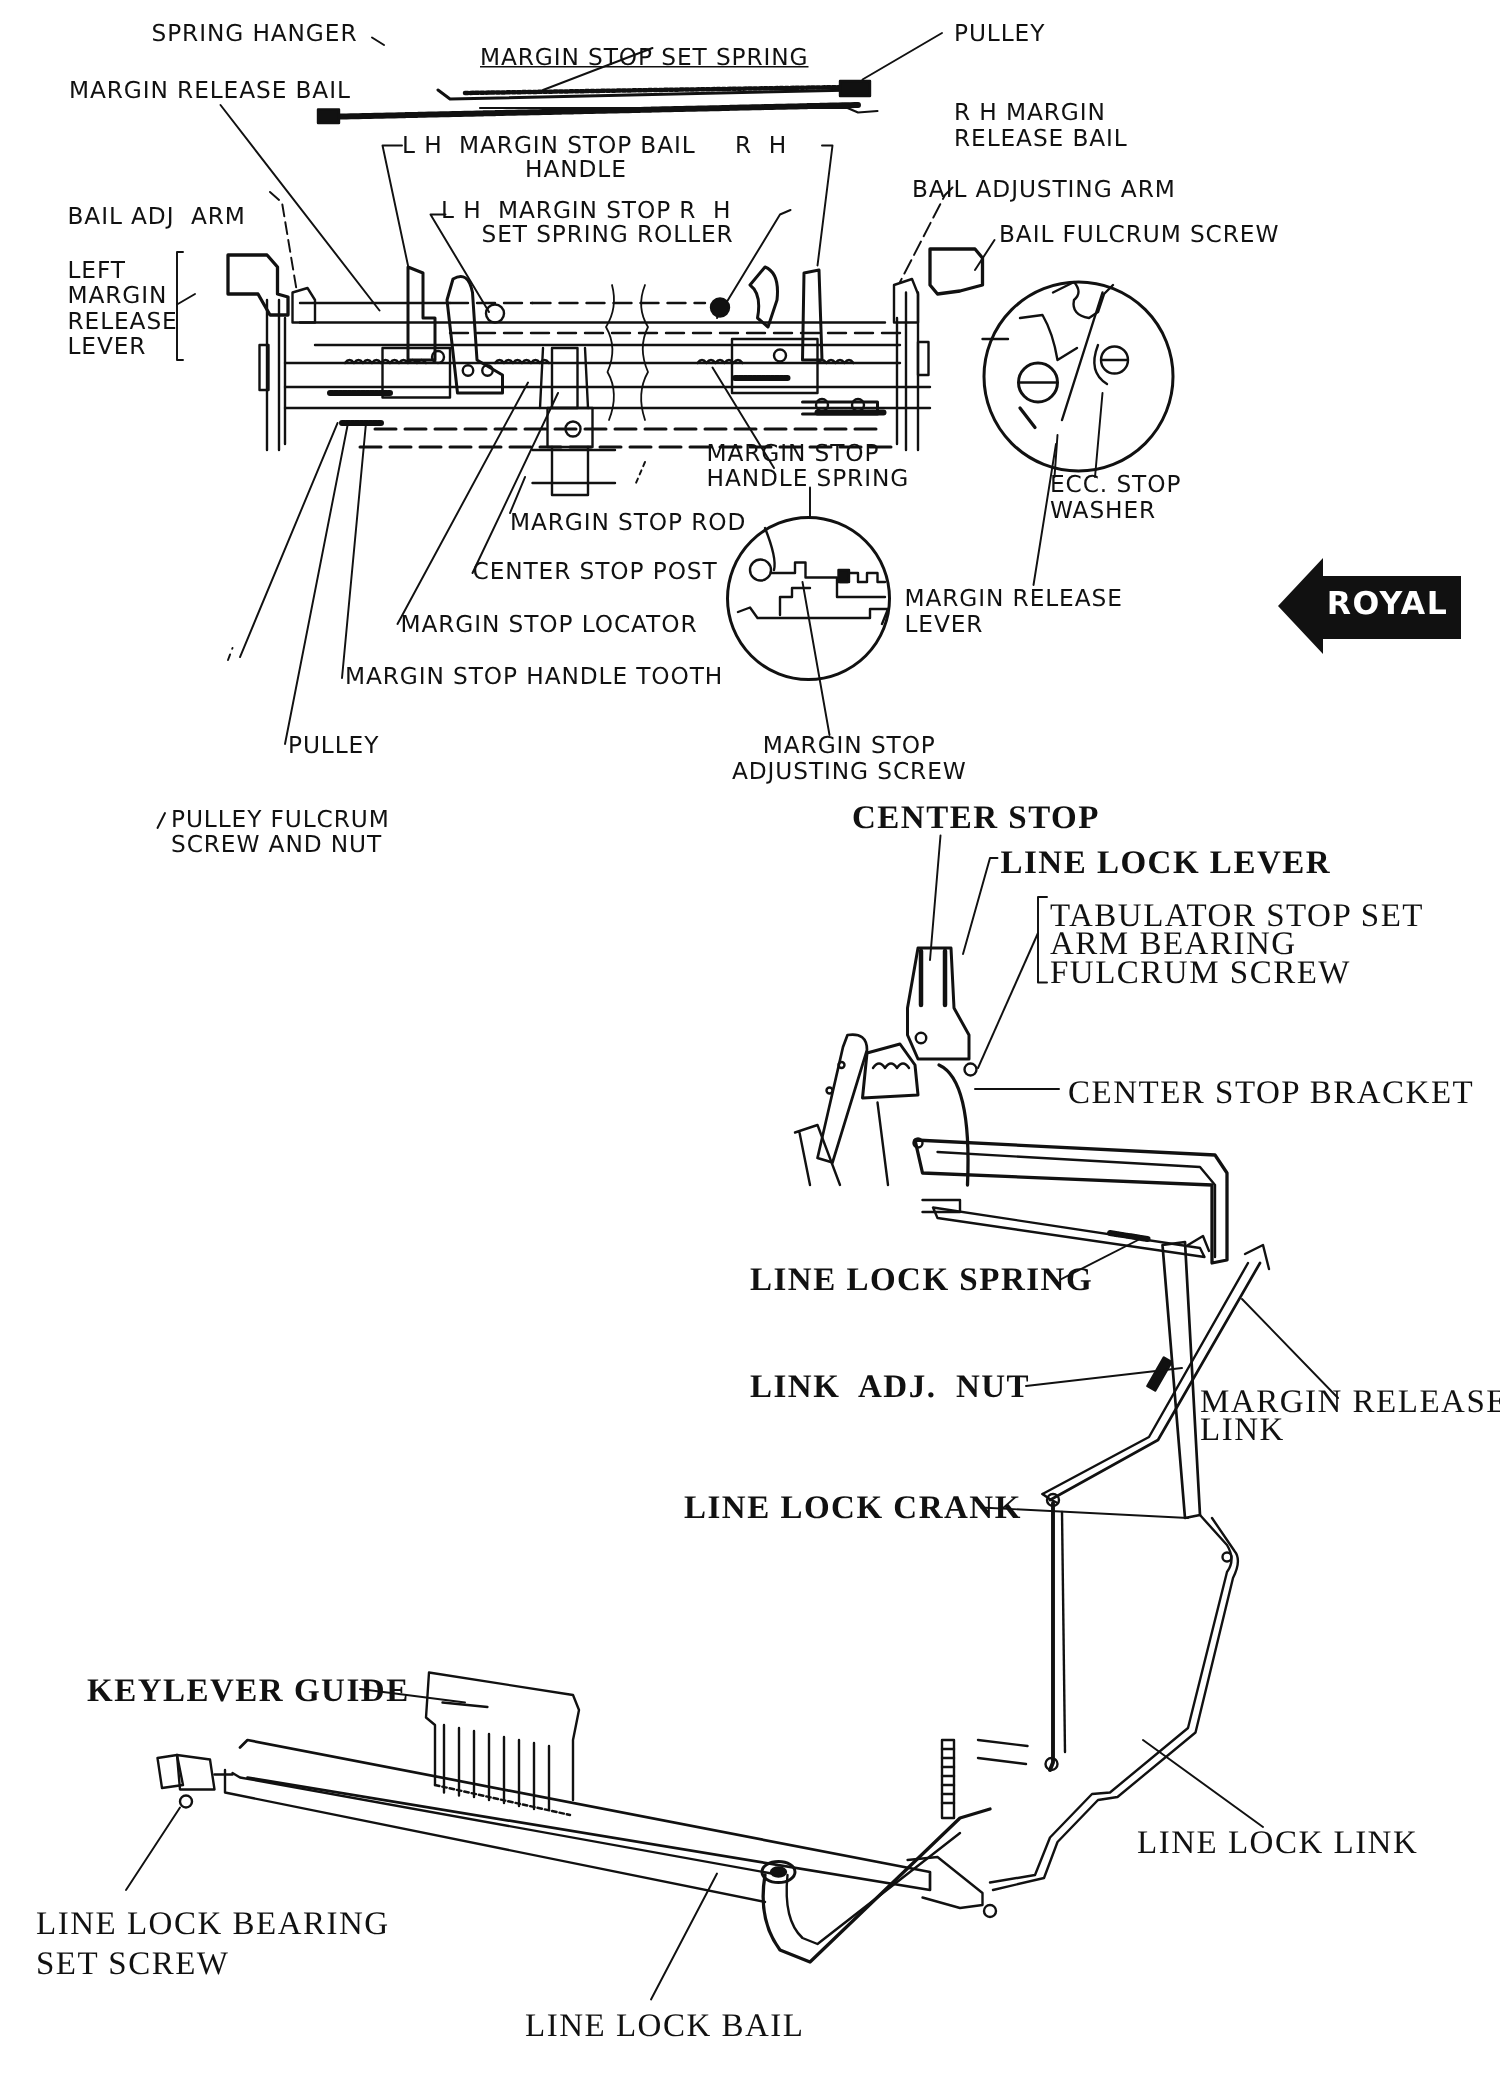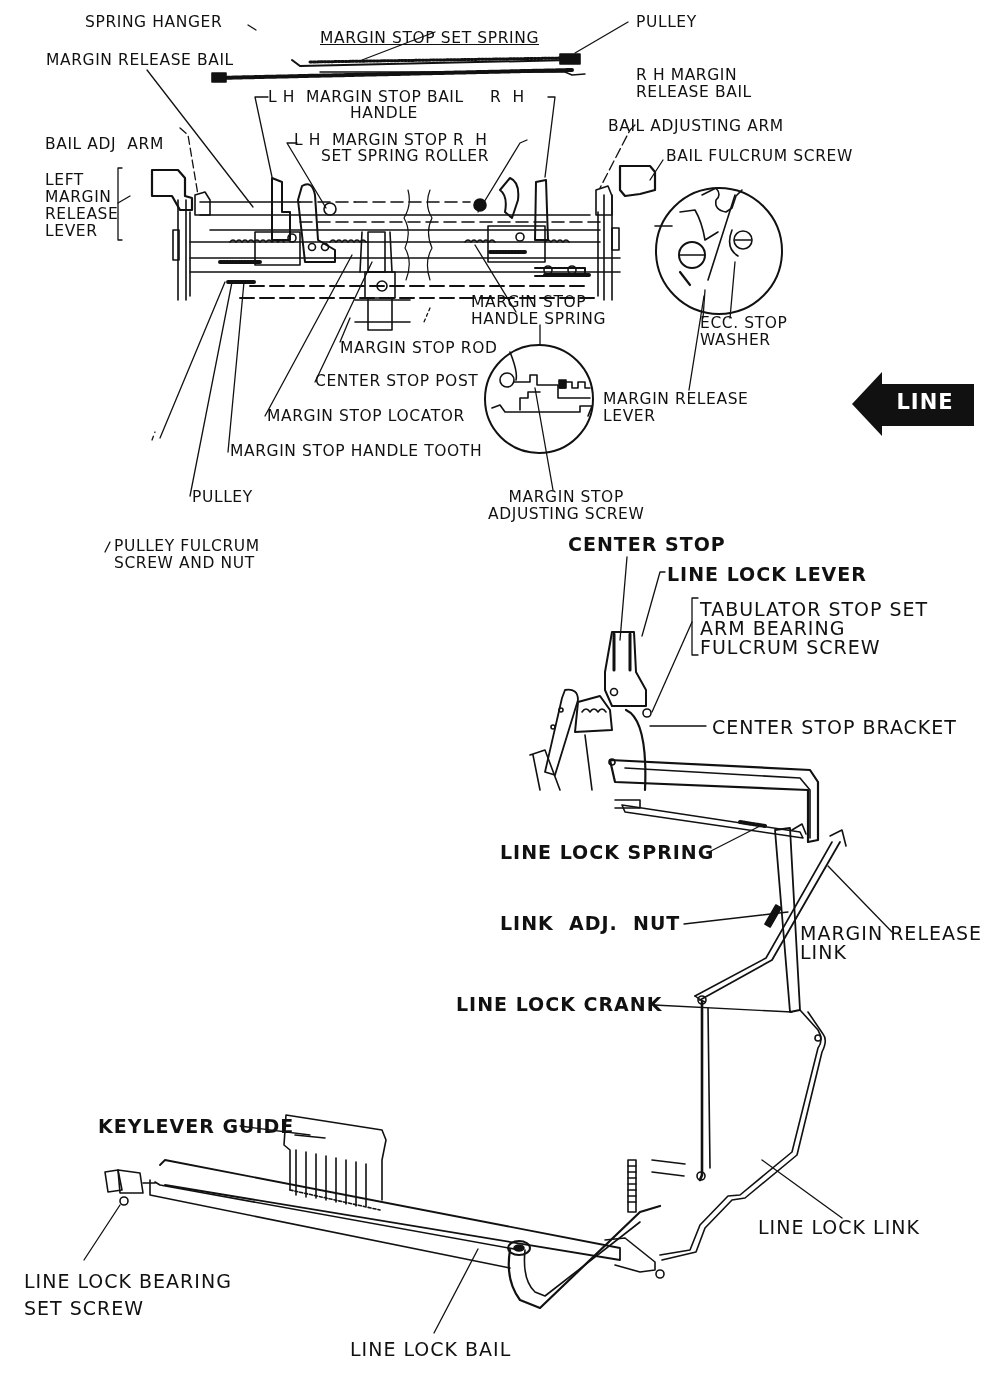--- a/index.html
+++ b/index.html
@@ -1,19 +1,19 @@
 <!DOCTYPE html>
 <html><head>
 <meta charset="utf-8">
 <style>
   html, body { margin: 0; padding: 0; background: #ffffff; }
   body { width: 1000px; height: 1398px; position: relative; overflow: hidden; font-family: "DejaVu Sans", sans-serif; color: #111; }
   #diagram { position: absolute; left: 0; top: 0; width: 1000px; height: 1398px; }
   .lbl { position: absolute; font-family: "DejaVu Sans", sans-serif; font-size: 15.5px; letter-spacing: 0.6px; line-height: 17px; color: #111; white-space: pre; text-transform: uppercase; }
-  .lbl.big { font-size: 19px; line-height: 19px; font-weight: bold; letter-spacing: 1px; }
+  .lbl.big { font-size: 22px; line-height: 19px; font-weight: bold; letter-spacing: 1px; font-family: Liberation Serif, serif; }
   .royal { position: absolute; left: 852px; top: 372px; width: 124px; height: 64px; }
   .royal-text { position: absolute; left: 880px; top: 390px; width: 90px; text-align: center; color: #fff; font-family: "DejaVu Sans", sans-serif; font-weight: bold; font-size: 21px; letter-spacing: 1px; }
   svg line, svg path, svg circle, svg rect, svg ellipse, svg polyline { vector-effect: non-scaling-stroke; }
 </style>
 </head>
 <body>
 
 <svg id="diagram" viewBox="0 0 1000 1398" xmlns="http://www.w3.org/2000/svg" fill="none" stroke="#111" stroke-width="1.6" stroke-linecap="round" stroke-linejoin="round">
 
   <g>
@@ -226,23 +226,23 @@
     <line x1="240" y1="1126" x2="310" y2="1135"></line>
     <line x1="842" y1="1218" x2="762" y2="1160"></line>
     <line x1="84" y1="1260" x2="120" y2="1205"></line>
     <line x1="434" y1="1333" x2="478" y2="1249"></line>
   </g>
 </svg>
 
 <svg class="royal" viewBox="0 0 124 64" xmlns="http://www.w3.org/2000/svg">
   <polygon points="0,32 30,0 30,12 122,12 122,54 30,54 30,64" fill="#111"></polygon>
 </svg>
-<div class="royal-text">LINE</div>
-
-<div class="lbl" style="left:85px;top:14px;">SPRING HANGER</div>
+<div class="royal-text">ROYAL</div>
+
+<div class="lbl" style="left:101px;top:14px;">SPRING HANGER</div>
 <div class="lbl" style="left:320px;top:30px;text-decoration:underline;">MARGIN STOP SET SPRING</div>
 <div class="lbl" style="left:636px;top:14px;">PULLEY</div>
 <div class="lbl" style="left:46px;top:52px;">MARGIN RELEASE BAIL</div>
 <div class="lbl" style="left:636px;top:67px;">R H MARGIN
 RELEASE BAIL</div>
 <div class="lbl" style="left:268px;top:89px;">L H  MARGIN STOP BAIL</div>
 <div class="lbl" style="left:490px;top:89px;">R  H</div>
 <div class="lbl" style="left:318px;top:105px;margin-left:32px;">HANDLE</div>
 <div class="lbl" style="left:45px;top:136px;">BAIL ADJ  ARM</div>
 <div class="lbl" style="left:608px;top:118px;">BAIL ADJUSTING ARM</div>
@@ -273,17 +273,17 @@
 <div class="lbl big" style="left:667px;top:565px;">LINE LOCK LEVER</div>
 <div class="lbl big" style="left:700px;top:600px;font-weight:normal;">TABULATOR STOP SET
 ARM BEARING
 FULCRUM SCREW</div>
 <div class="lbl big" style="left:712px;top:718px;font-weight:normal;">CENTER STOP BRACKET</div>
 <div class="lbl big" style="left:500px;top:843px;">LINE LOCK SPRING</div>
 <div class="lbl big" style="left:500px;top:914px;">LINK  ADJ.  NUT</div>
 <div class="lbl big" style="left:800px;top:924px;font-weight:normal;">MARGIN RELEASE
 LINK</div>
 <div class="lbl big" style="left:456px;top:995px;">LINE LOCK CRANK</div>
-<div class="lbl big" style="left:58px;top:1117px;margin-left:40px;">KEYLEVER GUIDE</div>
+<div class="lbl big" style="left:58px;top:1117px;">KEYLEVER GUIDE</div>
 <div class="lbl big" style="left:758px;top:1218px;font-weight:normal;">LINE LOCK LINK</div>
 <div class="lbl big" style="left:24px;top:1268px;line-height:27px;font-weight:normal;">LINE LOCK BEARING
 SET SCREW</div>
 <div class="lbl big" style="left:350px;top:1340px;font-weight:normal;">LINE LOCK BAIL</div>
 
 </body></html>

